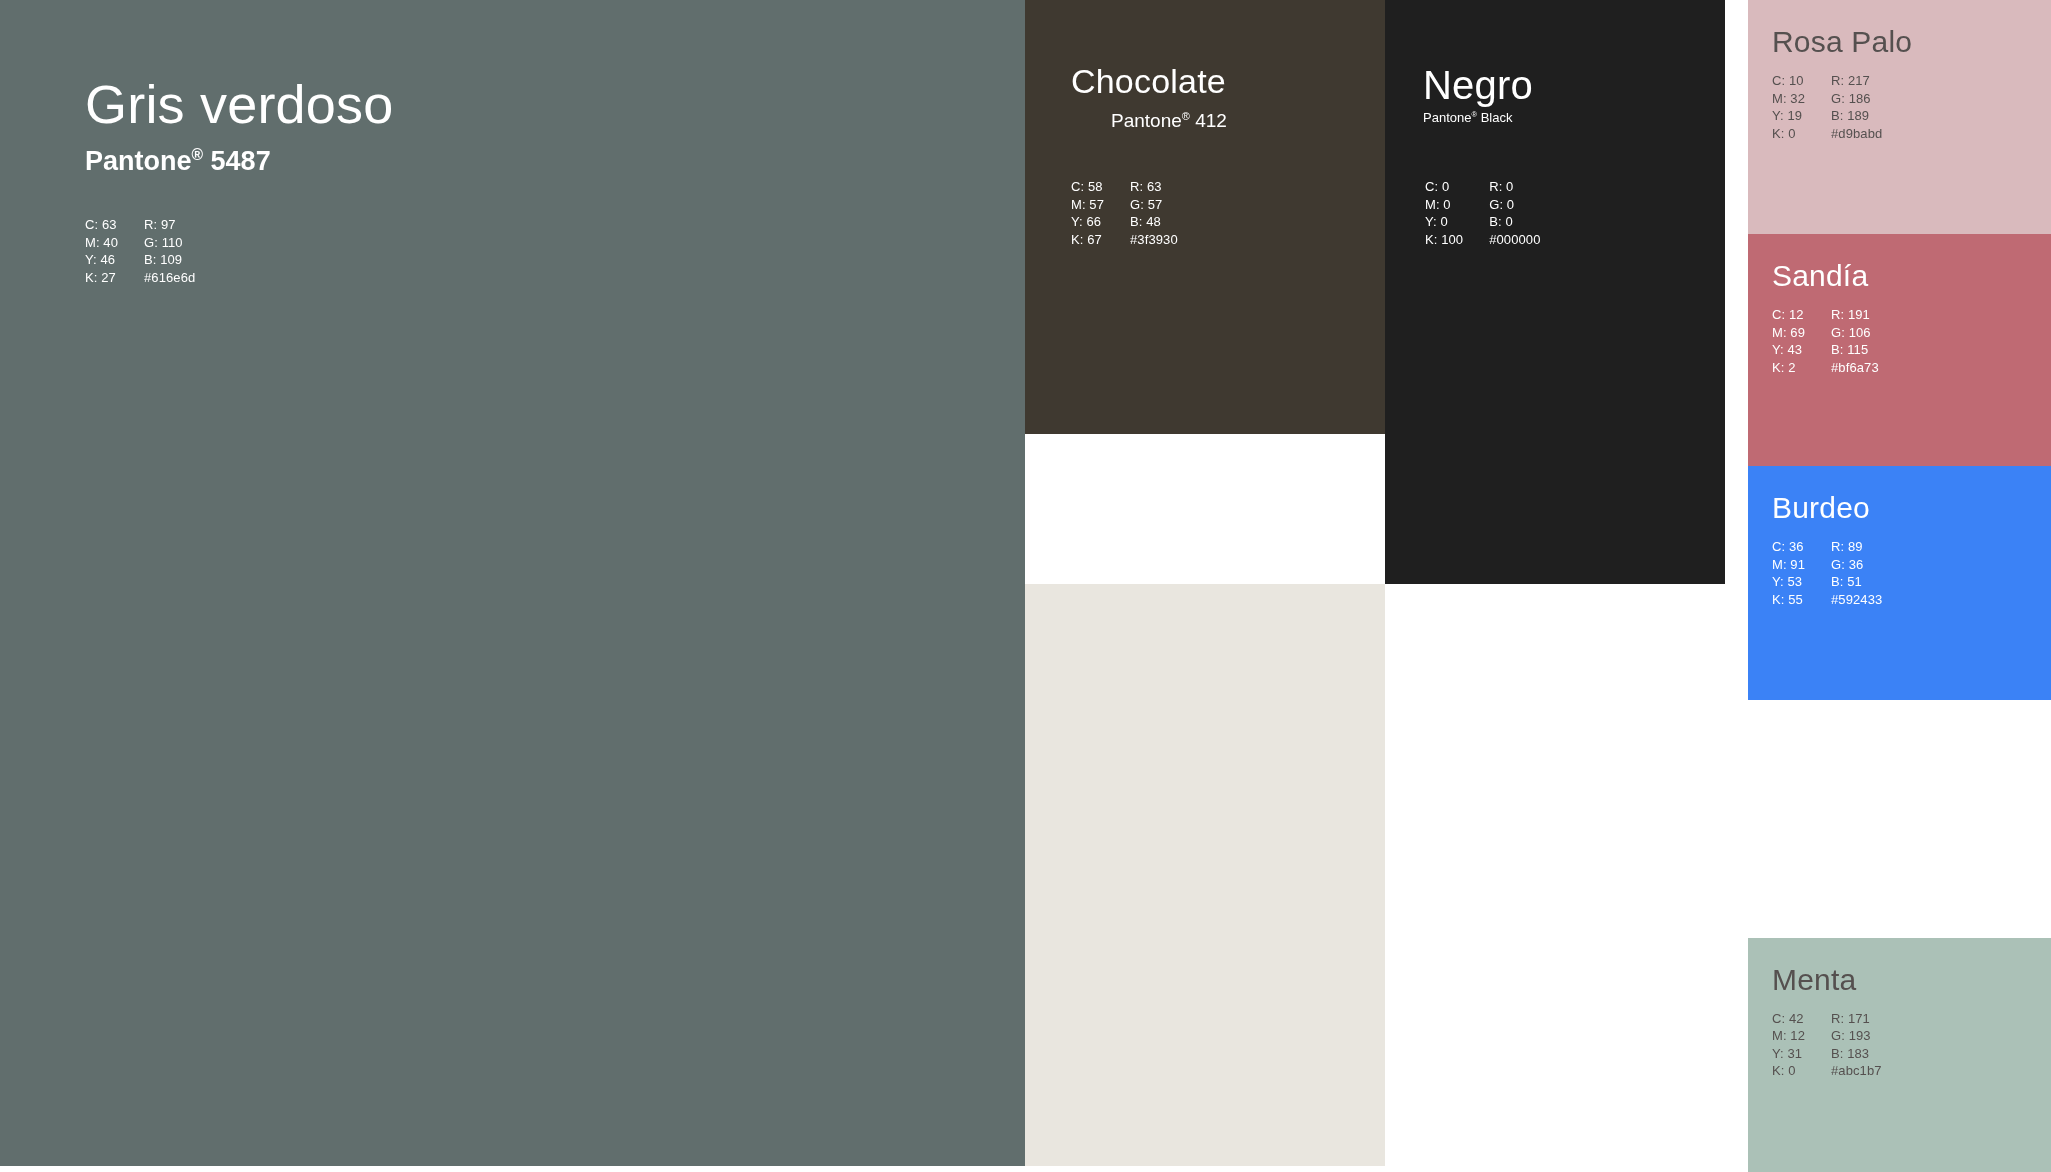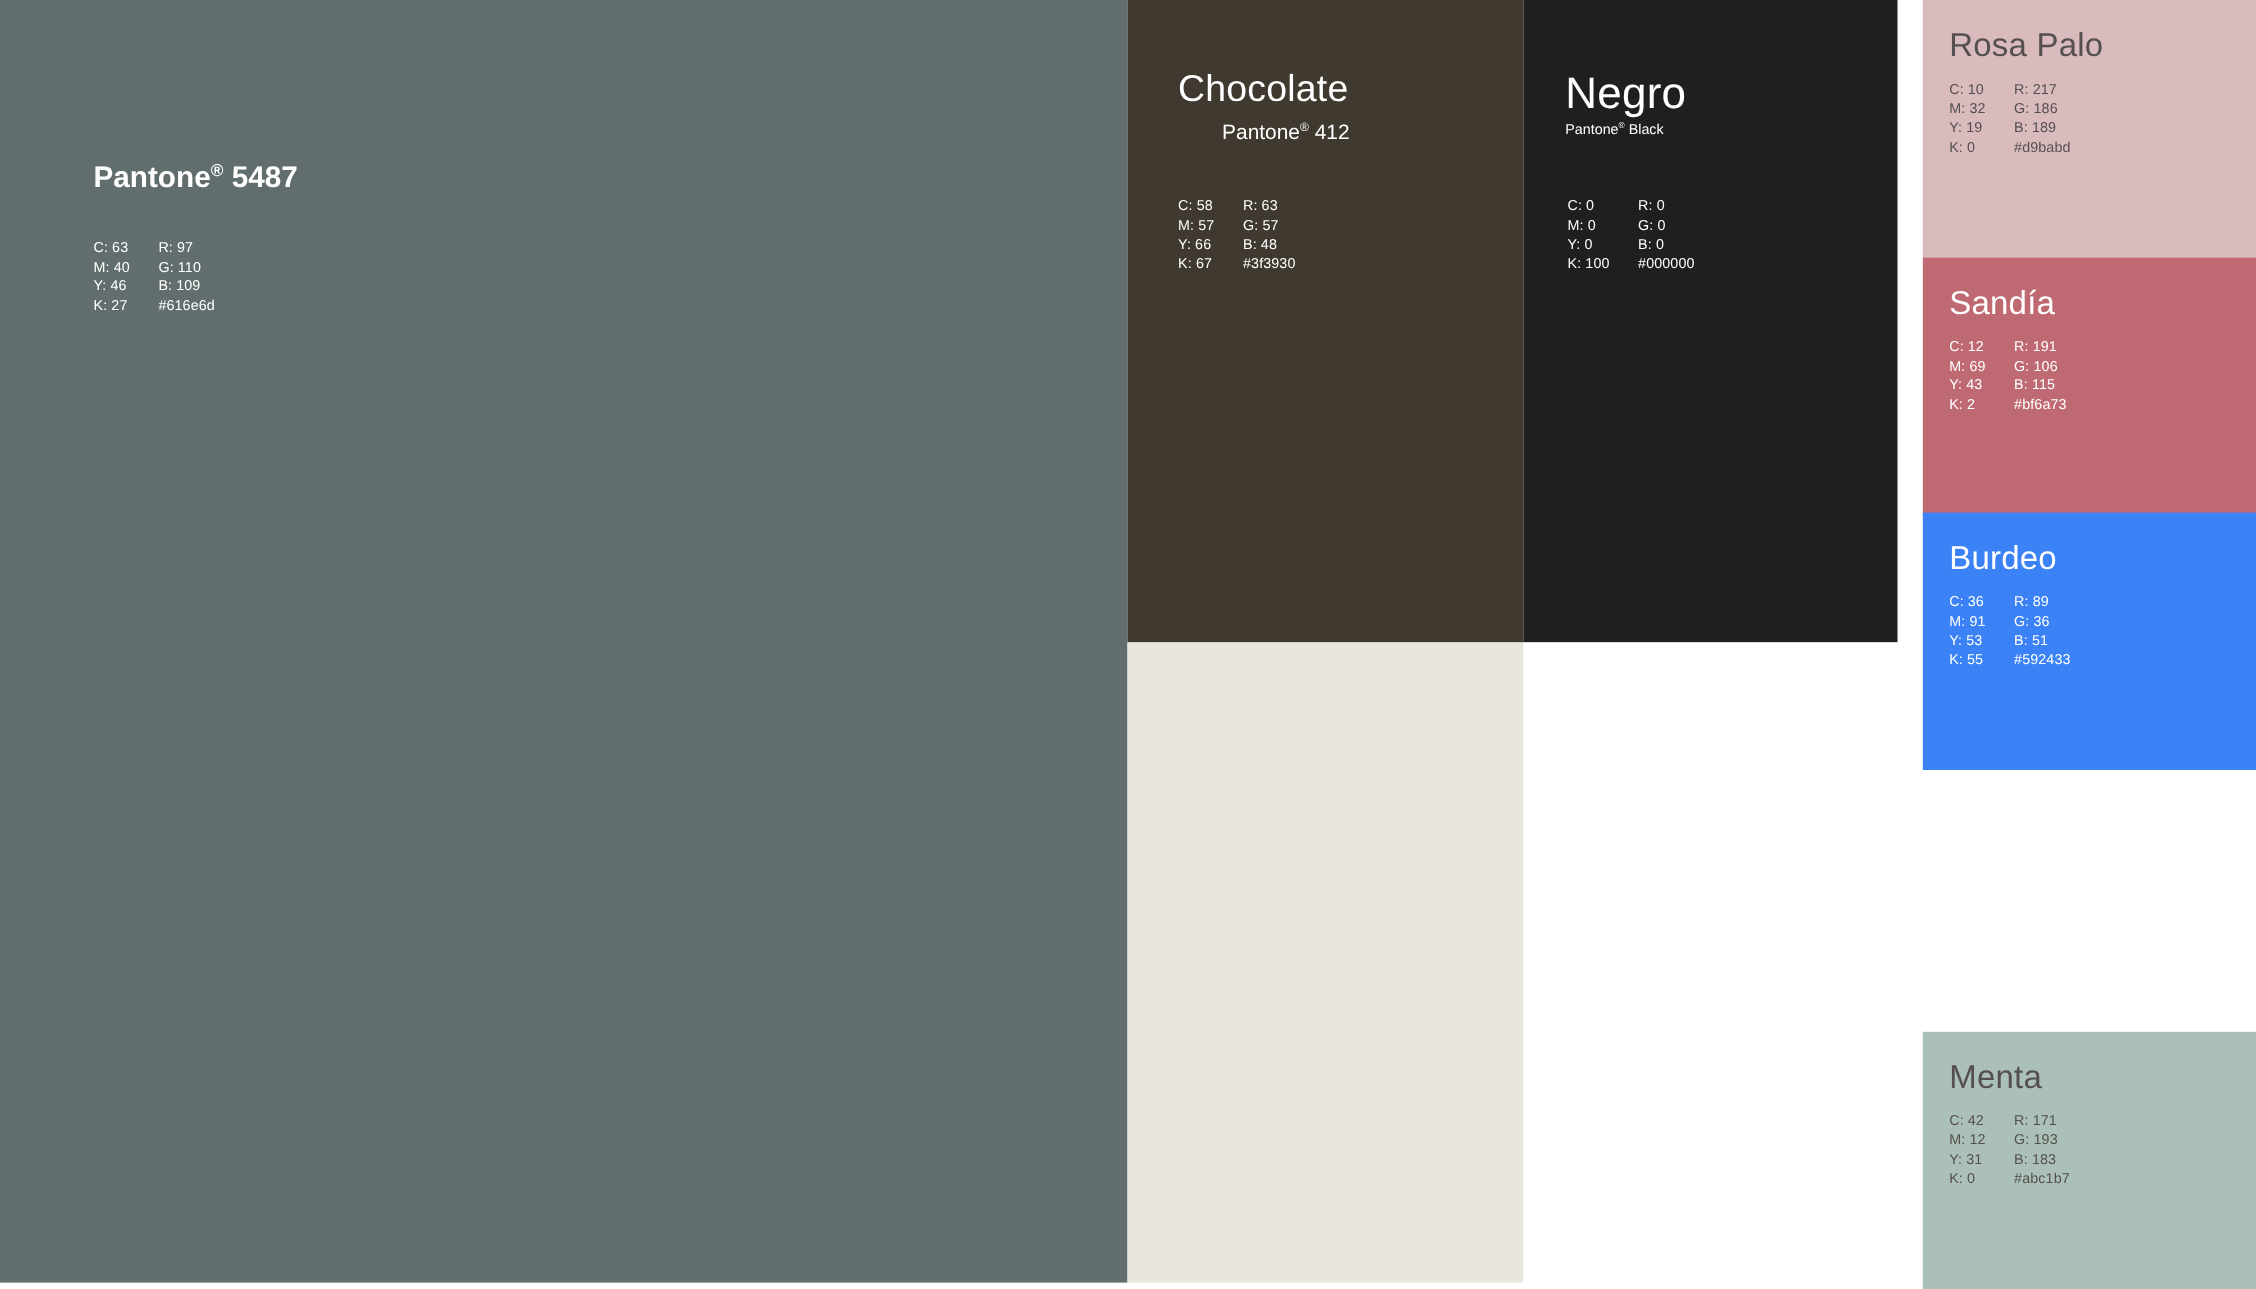--- a/index.html
+++ b/index.html
@@ -56,21 +56,21 @@
     left:0; top:0; width:1025px; height:1166px;
     background:#616e6d;
     color:#ffffff;
   }
   #sw-gris .sw-name     { position:absolute; left:85px; top:76px;  font-size:54px; }
   #sw-gris .sw-pantone  { position:absolute; left:85px; top:145px; font-size:27px;font-weight:bold; }
   #sw-gris .sw-values   { position:absolute; left:85px; top:216px; }
 
   
   #sw-chocolate {
-    left:1025px; top:0; width:360px; height:584px;
+    left:1025px; top:0; width:360px; height:434px;
     background:#3f3930;
     color:#ffffff;
   }
   #sw-chocolate .sw-name    { position:absolute; left:46px; top:64px;  font-size:34px; }
   #sw-chocolate .sw-pantone { position:absolute; left:46px; top:110px; font-size:19px;margin-left:40px; }
   #sw-chocolate .sw-values  { position:absolute; left:46px; top:178px; }
 
   
   #sw-negro {
     left:1385px; top:0; width:340px; height:584px;
@@ -106,20 +106,21 @@
   #sw-burdeo { top:466px; background:#3b82f6; color:#ffffff; }
   #sw-acero  { top:703.2px; background:#3b4443; color:#ffffff; }
   #sw-menta  { top:937.6px; background:#abc1b7; color:#55504f; }
 </style>
 </head>
 <body>
 
 <div class="board">
 
   <div class="swatch" id="sw-gris">
+    <div class="sw-name">Gris verdoso</div>
     <div class="sw-pantone"><span>Pantone</span><sup>®</sup> <span>5487</span></div>
     <div class="sw-values">
       <span>C: 63</span>
       <span>R: 97</span>
       <span>M: 40</span>
       <span>G: 110</span>
       <span>Y: 46</span>
       <span>B: 109</span>
       <span>K: 27</span>
       <span>#616e6d</span>

